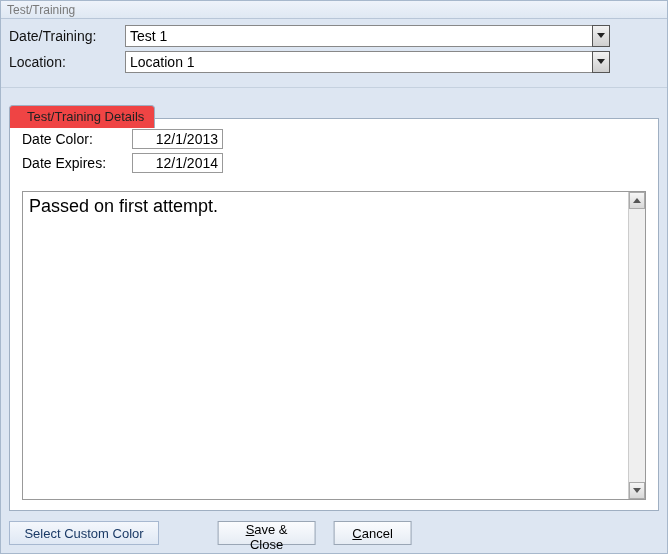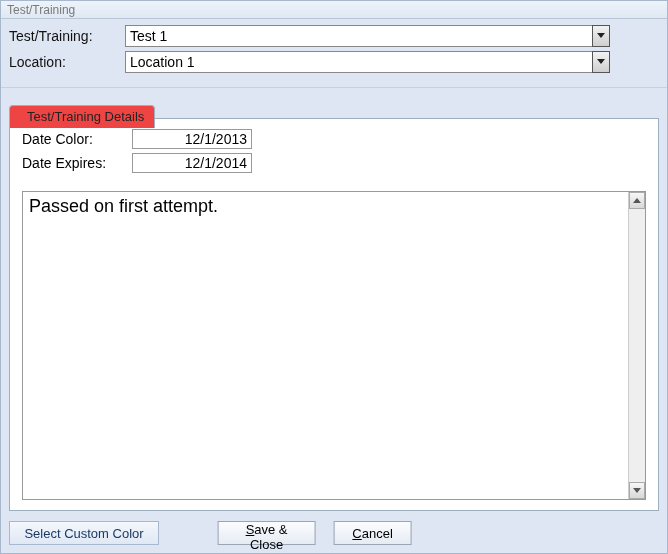--- a/index.html
+++ b/index.html
@@ -106,21 +106,21 @@
   .detail-row {
     display: flex;
     align-items: center;
     margin-bottom: 4px;
   }
   .detail-label {
     width: 110px;
     font-size: 14px;
   }
   .date-input {
-    width: 120px;
+    width: 91px;
     height: 20px;
     border: 1px solid #999;
     text-align: right;
     padding: 1px 4px;
     font-size: 14px;
     font-family: inherit;
   }
   .notes-wrap {
     margin-top: 14px;
     flex: 1;
@@ -193,21 +193,21 @@
 </style>
 </head>
 <body>
 
 <div class="window">
 
   <div class="titlebar">Test/Training</div>
 
   <div class="header-form">
     <div class="form-row">
-      <div class="form-label">Test/Training:</div>
+      <div class="form-label">Date/Training:</div>
       <div class="combo wide">
         <input type="text" value="Test 1" style="">
         <div class="combo-btn">
           <svg width="8" height="6" viewBox="0 0 8 6">
               <path d="M0 0 L8 0 L4 5 Z" fill="#222"></path>
             </svg>
         </div>
       </div>
     </div>
     <div class="form-row">

